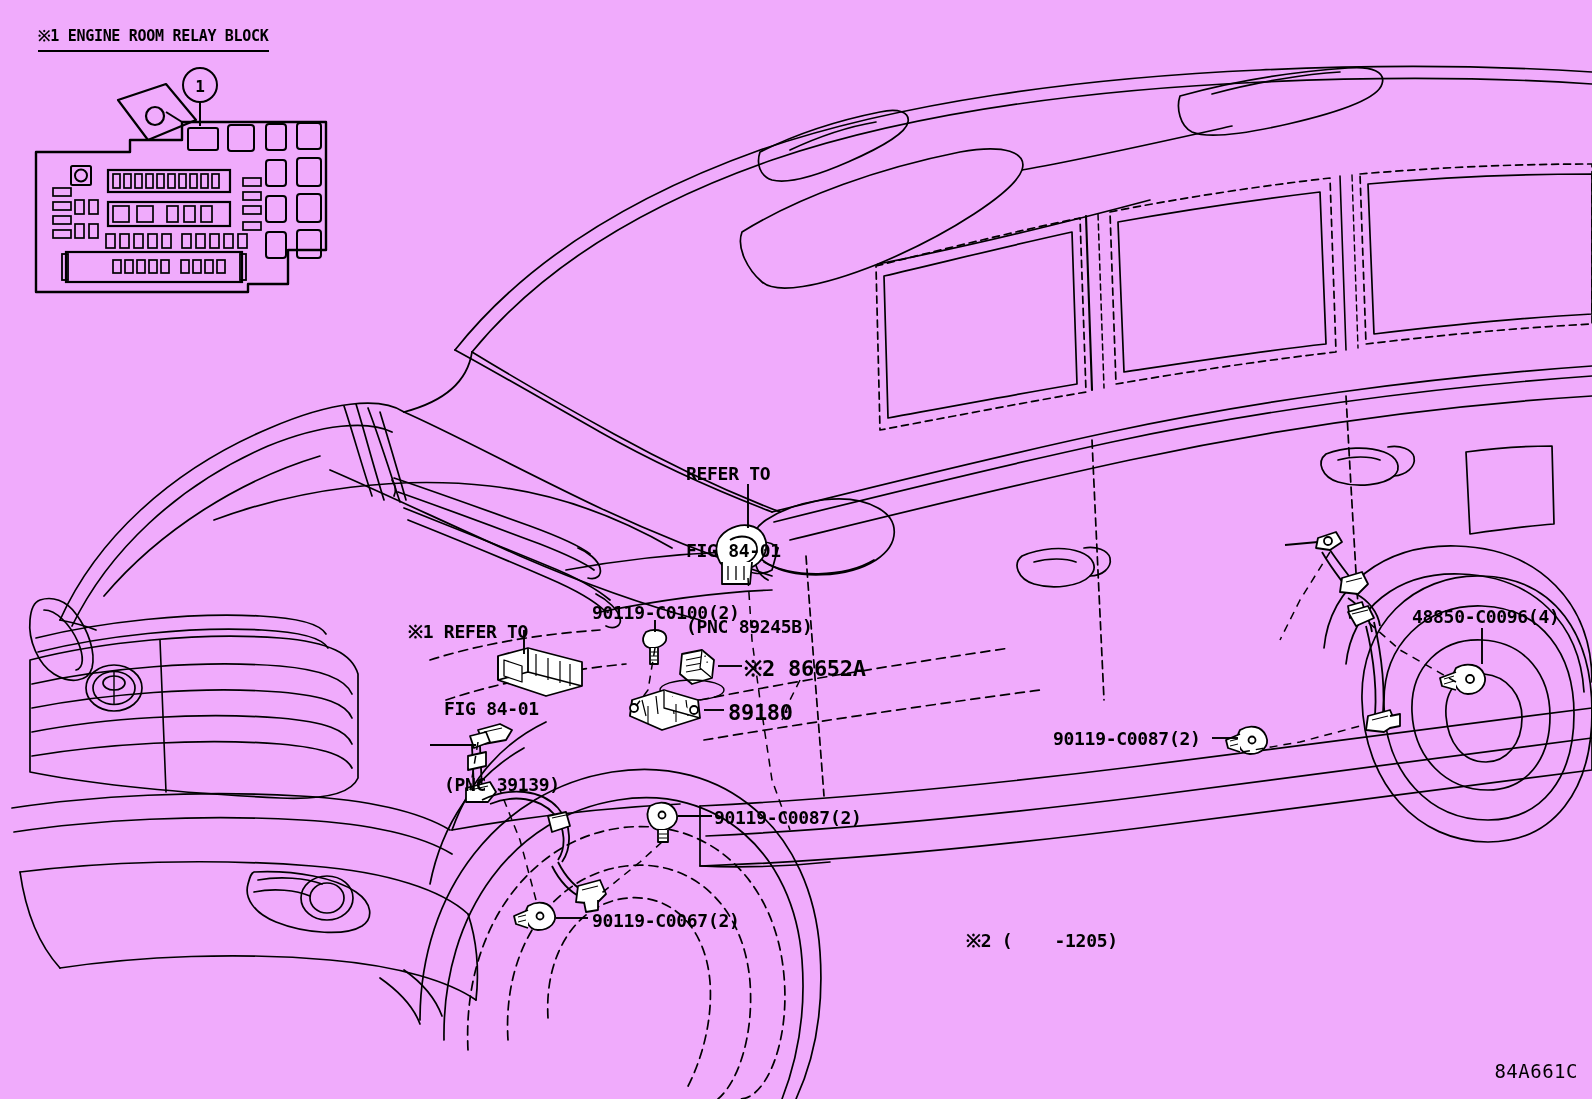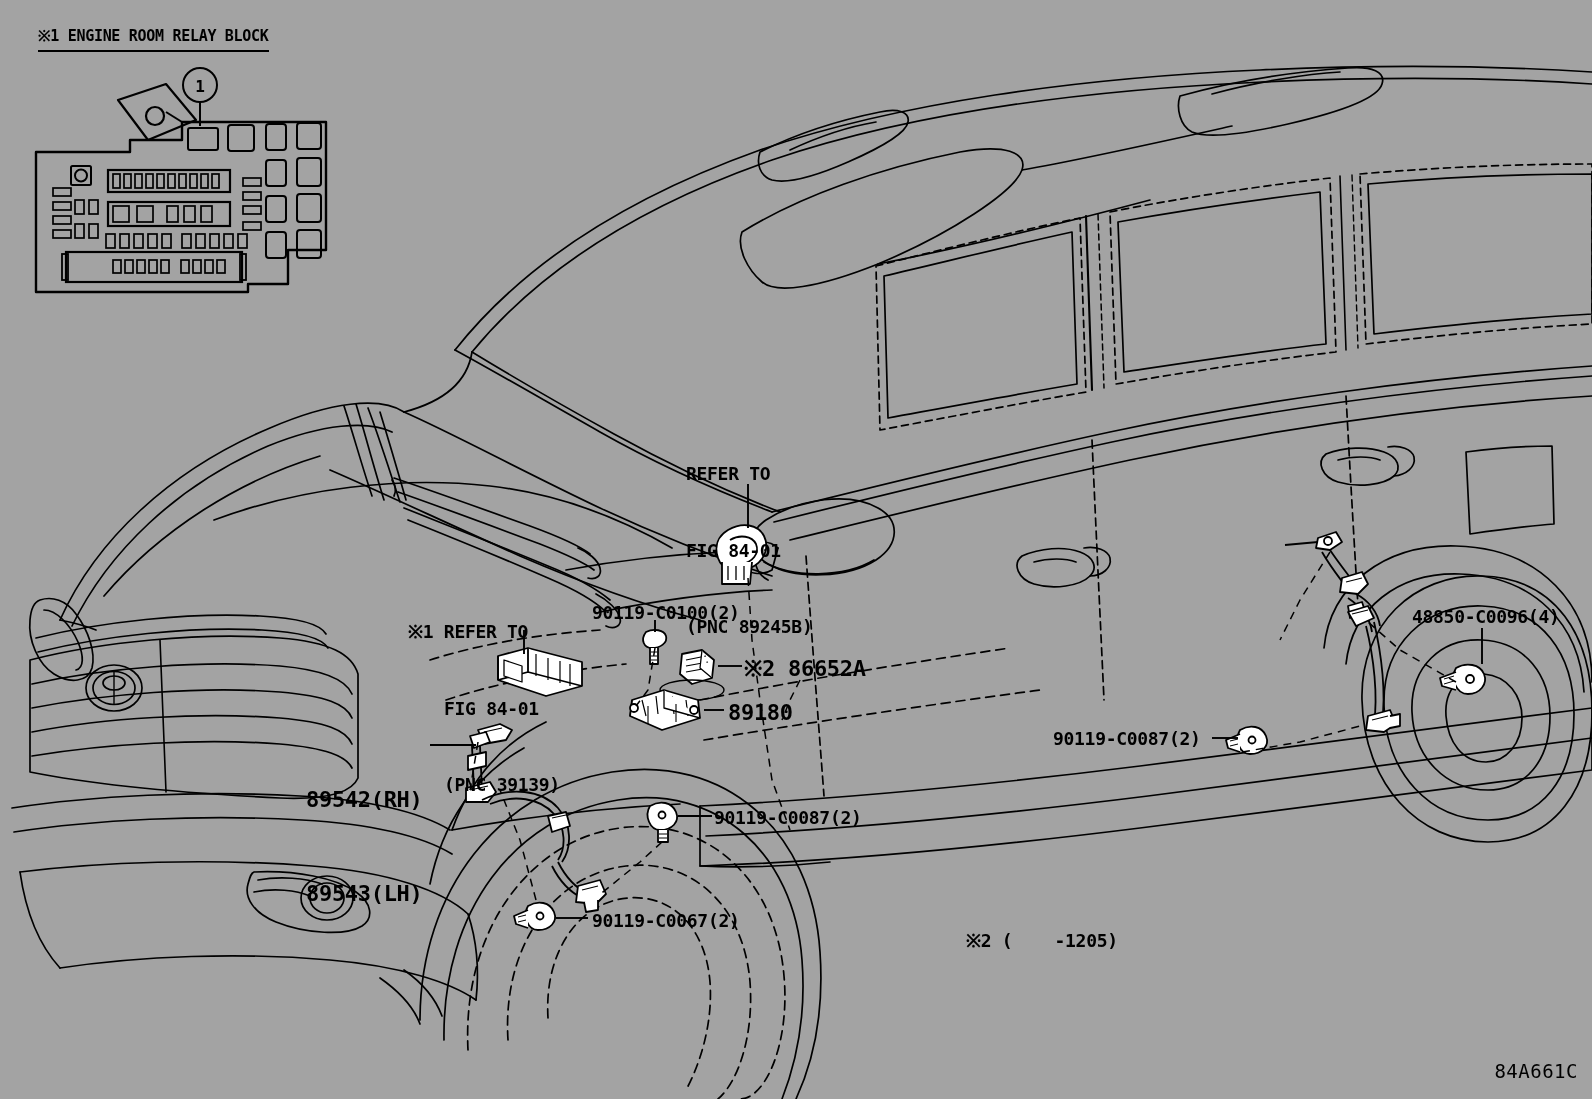--- a/index.html
+++ b/index.html
@@ -5,21 +5,21 @@
 <style>
   html, body {
     margin: 0;
     padding: 0;
     background: #ffffff;
   }
   #page {
     position: relative;
     width: 1592px;
     height: 1099px;
-    background: #a3a3a3;
+    background: #f0abfc;
     overflow: hidden;
     font-family: "DejaVu Sans Mono", monospace;
   }
   svg.layer {
     position: absolute;
     left: 0;
     top: 0;
     width: 1592px;
     height: 1099px;
   }
@@ -559,24 +559,20 @@
     <div style="padding-left:36px;">FIG 84-01</div>
     <div style="padding-left:36px;">(PNC 39139)</div>
   </div>
 
   <div class="lbl lbl-md" style="left:592px; top:600px;">90119-C0100(2)</div>
 
   <div class="lbl lbl-xl" style="left:744px; top:653px;">※2 86652A</div>
 
   <div class="lbl lbl-xl" style="left:728px; top:697px;">89180</div>
 
-  <div class="lbl lbl-xl" style="left:306px; top:722px;">
-    <div>89542(RH)</div>
-    <div>89543(LH)</div>
-  </div>
 
 
   <div class="lbl lbl-md" style="left:1412px; top:604px;">48850-C0096(4)</div>
 
   <div class="lbl lbl-md" style="left:1053px; top:726px;">90119-C0087(2)</div>
 
   <div class="lbl lbl-md" style="left:714px; top:805px;">90119-C0087(2)</div>
 
   <div class="lbl lbl-md" style="left:592px; top:908px;">90119-C0067(2)</div>
 

